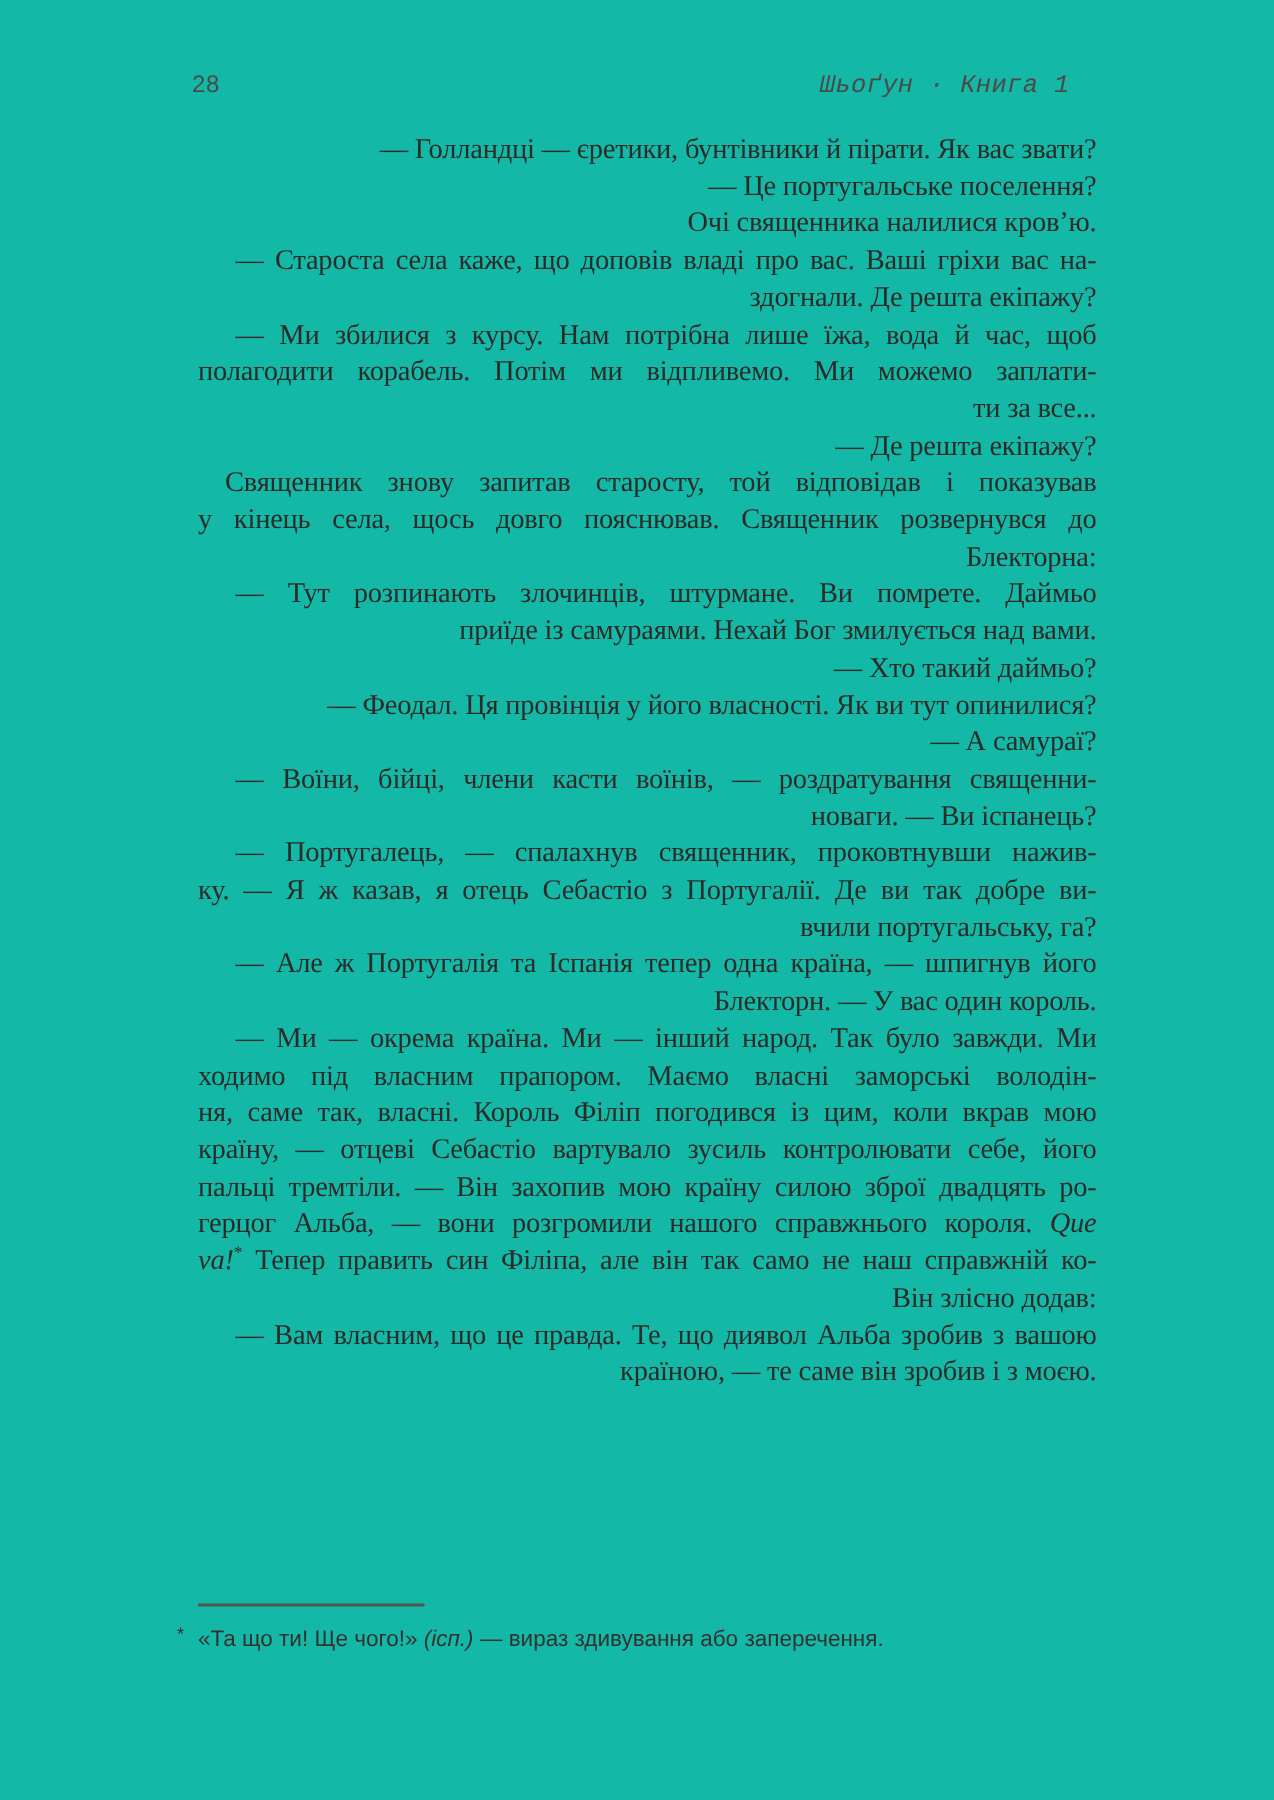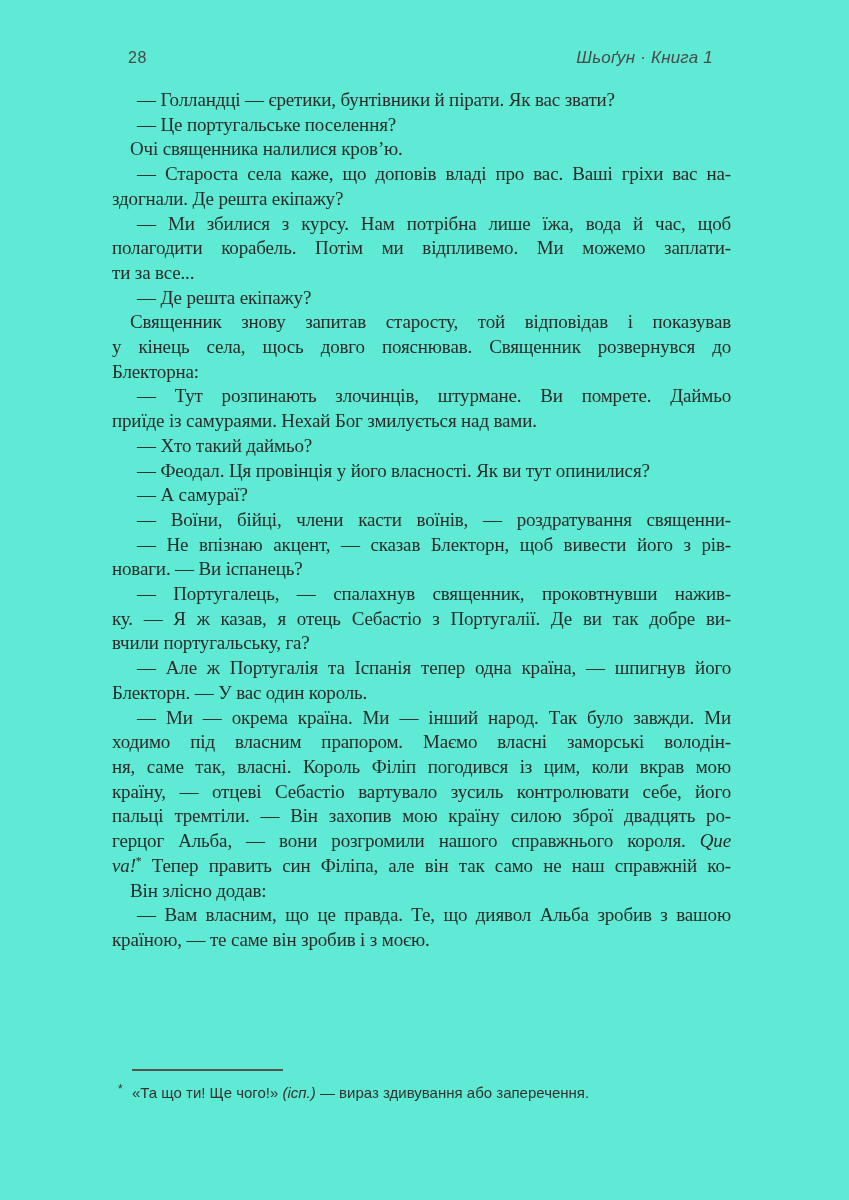--- a/index.html
+++ b/index.html
@@ -1,21 +1,21 @@
 <!DOCTYPE html>
 <html lang="uk"><head>
 <meta charset="utf-8">
 <style>
   html, body { margin: 0; padding: 0; }
   body { background: #ffffff; }
   .page {
     position: relative;
     width: 849px;
     height: 1200px;
-    background: #5eead4;
+    background: #14b8a6;
     overflow: hidden;
     font-family: "Liberation Serif", serif;
   }
   
   .running-head {
     position: absolute;
     left: 128px;
     right: 136px;
     top: 48px;
     display: flex;
@@ -25,34 +25,35 @@
     font-family: "Liberation Sans", sans-serif;
   }
   .page-number {
     font-size: 16px;
     letter-spacing: 0.5px;
   }
   .running-title {
     font-size: 17px;
     font-style: italic;
     letter-spacing: 0.2px;
+    font-family: Liberation Mono, monospace;
   }
   
   .text-block {
     position: absolute;
     left: 112px;
     top: 88px;
     width: 619px;
     font-size: 19px;
     line-height: 24.7px;
     color: #2c2b29;
     letter-spacing: -0.15px;
   }
-  .line { text-align: left; }
-  .line.jl { text-align: justify; text-align-last: justify; }
+  .line { text-align: right; }
+  .line.jl { text-align: justify; text-align-last: justify; margin-left: 20px; }
   .line.ind-dash { text-indent: 25px; }
   .line.ind-plain { text-indent: 18px; }
   .it { font-style: italic; }
   .sup {
     font-size: 62%;
     vertical-align: super;
     line-height: 0;
   }
   
   .footnote-rule {
@@ -102,21 +103,20 @@
       <div class="line ind-dash"><span>— Де решта екіпажу?</span></div>
       <div class="line ind-plain jl"><span>Священник знову запитав старосту, той відповідав і показував</span></div>
       <div class="line jl"><span>у кінець села, щось довго пояснював. Священник розвернувся до</span></div>
       <div class="line"><span>Блекторна:</span></div>
       <div class="line ind-dash jl"><span>— Тут розпинають злочинців, штурмане. Ви помрете. Даймьо</span></div>
       <div class="line"><span>приїде із самураями. Нехай Бог змилується над вами.</span></div>
       <div class="line ind-dash"><span>— Хто такий даймьо?</span></div>
       <div class="line ind-dash"><span>— Феодал. Ця провінція у його власності. Як ви тут опинилися?</span></div>
       <div class="line ind-dash"><span>— А самураї?</span></div>
       <div class="line ind-dash jl"><span>— Воїни, бійці, члени касти воїнів, — роздратування священни-</span></div>
-      <div class="line ind-dash jl"><span>— Не впізнаю акцент, — сказав Блекторн, щоб вивести його з рів-</span></div>
       <div class="line"><span>новаги. — Ви іспанець?</span></div>
       <div class="line ind-dash jl"><span>— Португалець, — спалахнув священник, проковтнувши нажив-</span></div>
       <div class="line jl"><span>ку. — Я ж казав, я отець Себастіо з Португалії. Де ви так добре ви-</span></div>
       <div class="line"><span>вчили португальську, га?</span></div>
       <div class="line ind-dash jl"><span>— Але ж Португалія та Іспанія тепер одна країна, — шпигнув його</span></div>
       <div class="line"><span>Блекторн. — У вас один король.</span></div>
       <div class="line ind-dash jl"><span>— Ми — окрема країна. Ми — інший народ. Так було завжди. Ми</span></div>
       <div class="line jl"><span>ходимо під власним прапором. Маємо власні заморські володін-</span></div>
       <div class="line jl"><span>ня, саме так, власні. Король Філіп погодився із цим, коли вкрав мою</span></div>
       <div class="line jl"><span>країну, — отцеві Себастіо вартувало зусиль контролювати себе, його</span></div>

